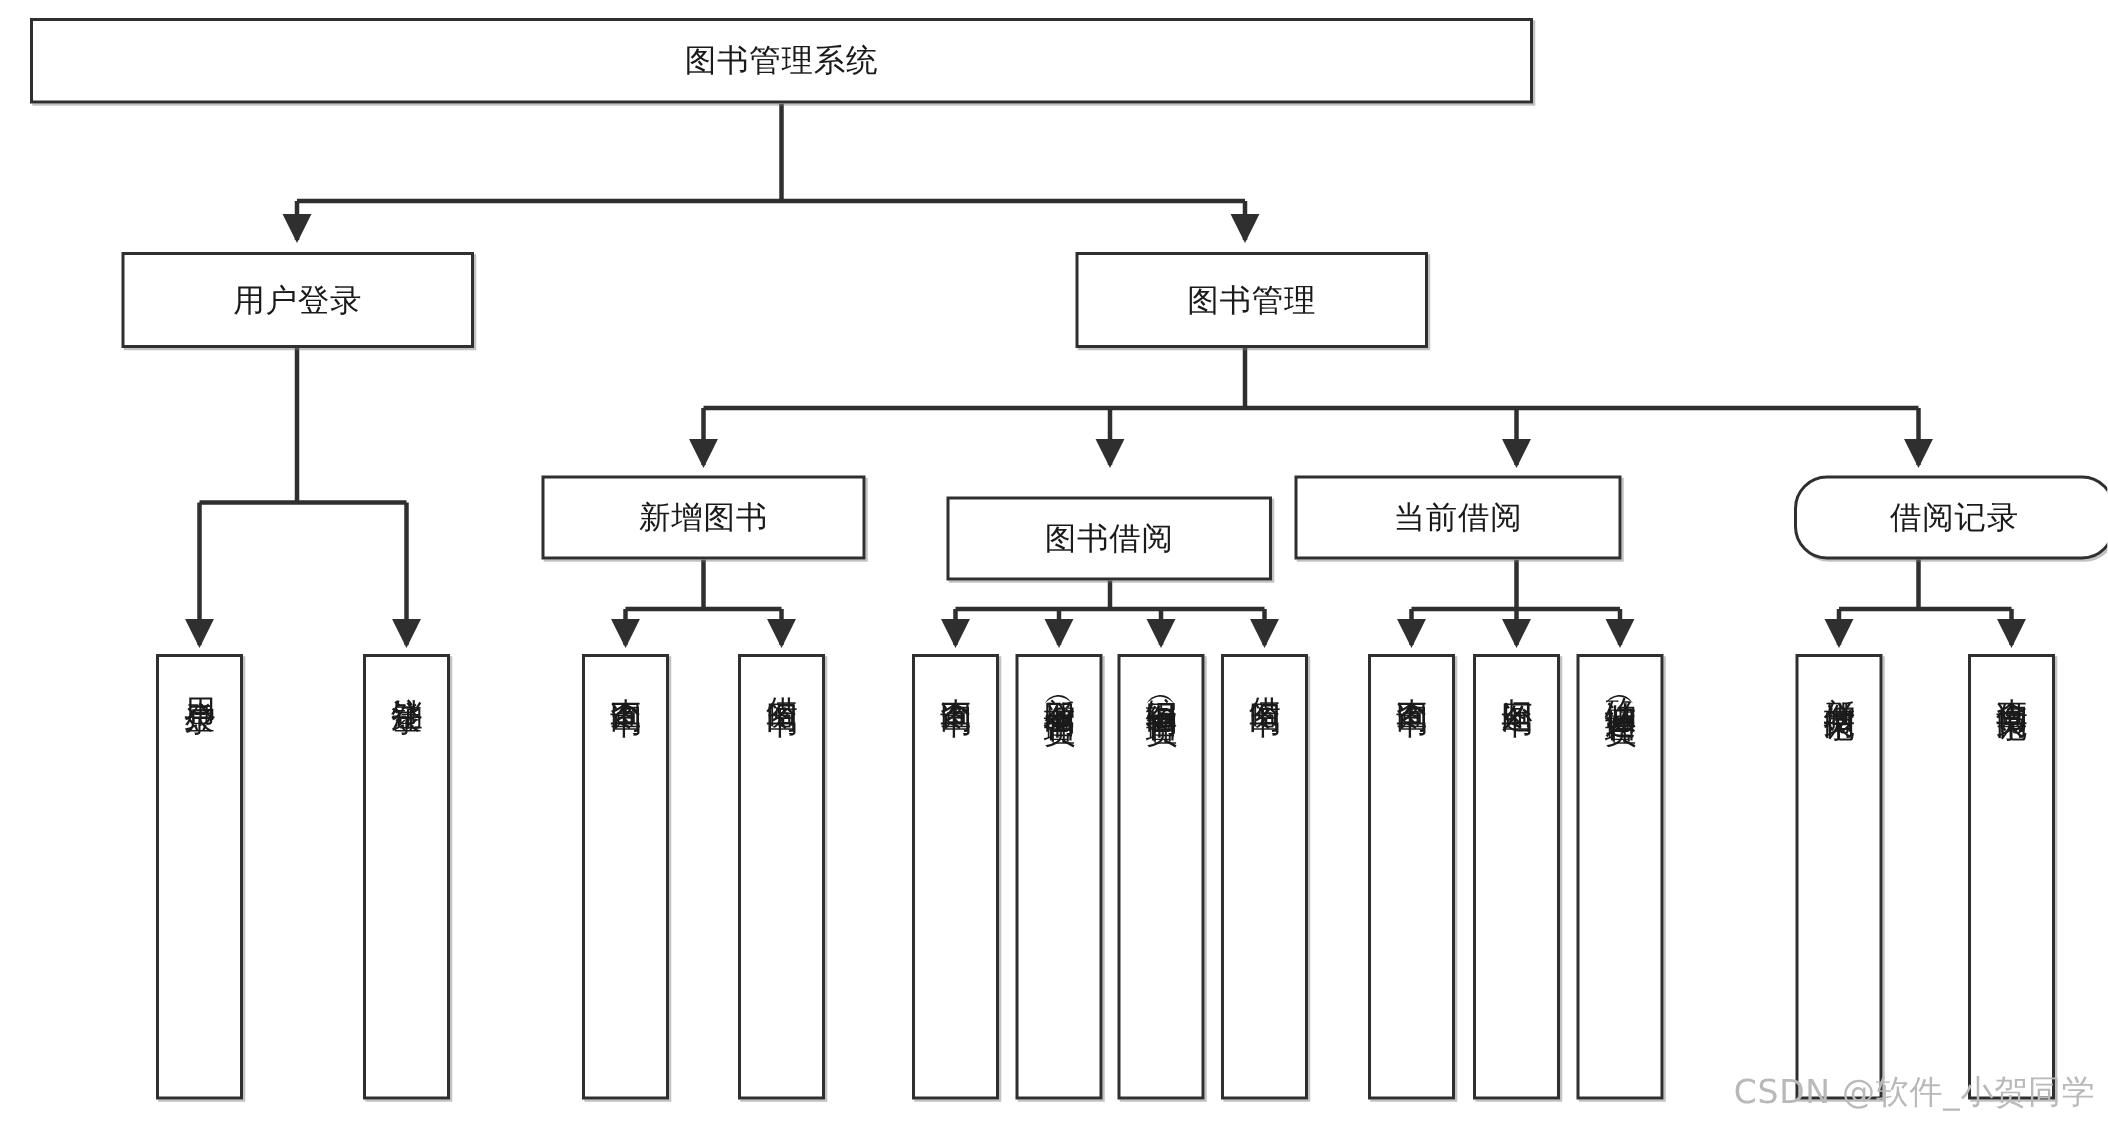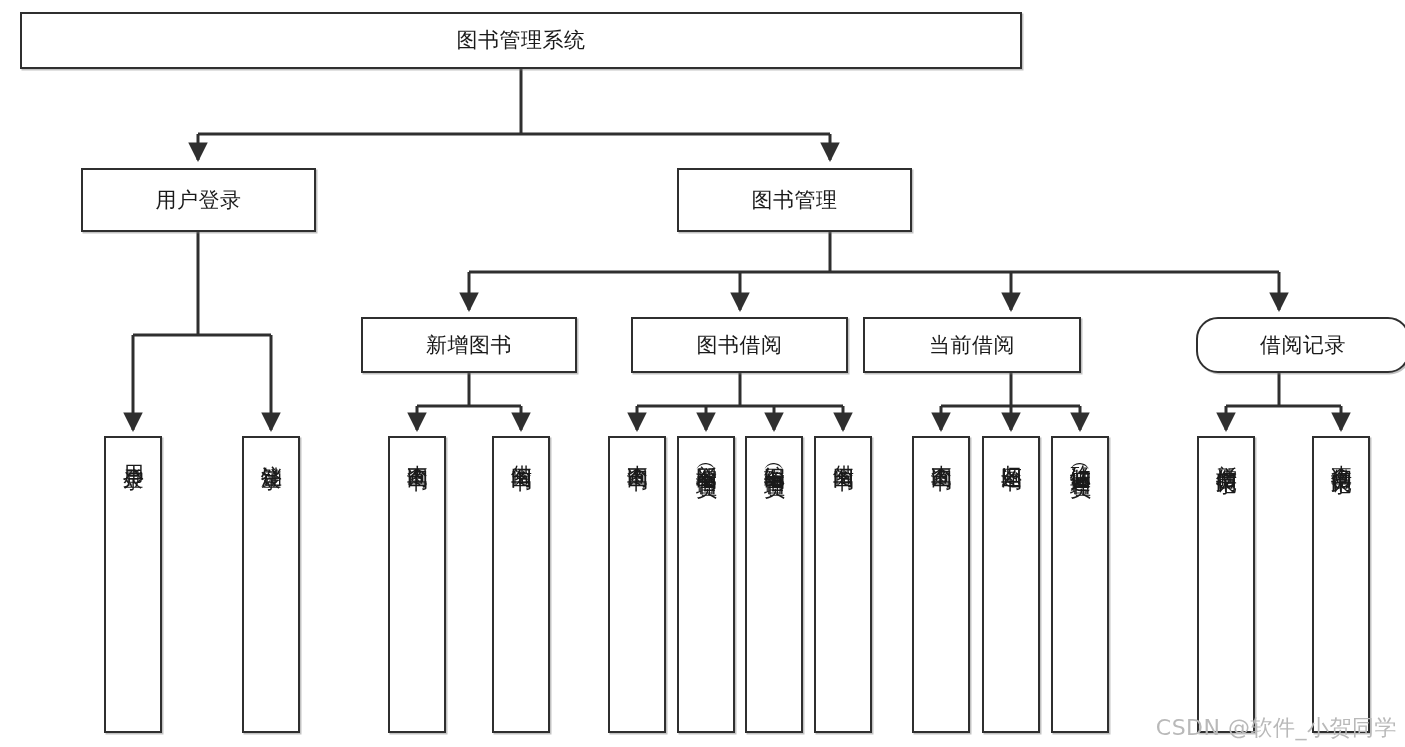--- a/index.html
+++ b/index.html
@@ -121,29 +121,29 @@
   </svg>
 
   <div class="node" style="left:20px; top:12px; width:1002px; height:57px;">
     <span class="label">图书管理系统</span>
   </div>
 
   <div class="node" style="left:81px; top:168px; width:235px; height:64px;">
     <span class="label">用户登录</span>
   </div>
 
-  <div class="node" style="left:677px; top:168px; width:235px; height:64px;">
+  <div class="node" style="left:717px; top:168px; width:235px; height:64px;">
     <span class="label">图书管理</span>
   </div>
 
   <div class="node" style="left:361px; top:317px; width:216px; height:56px;">
     <span class="label">新增图书</span>
   </div>
 
-  <div class="node" style="left:631px; top:317px; width:217px; height:56px;">
+  <div class="node" style="left:631px; top:331px; width:217px; height:56px;">
     <span class="label">图书借阅</span>
   </div>
 
   <div class="node" style="left:863px; top:317px; width:218px; height:56px;">
     <span class="label">当前借阅</span>
   </div>
 
   <div class="node" style="left:1196px; top:317px; width:214px; height:56px;border-radius:22px;">
     <span class="label">借阅记录</span>
   </div>

